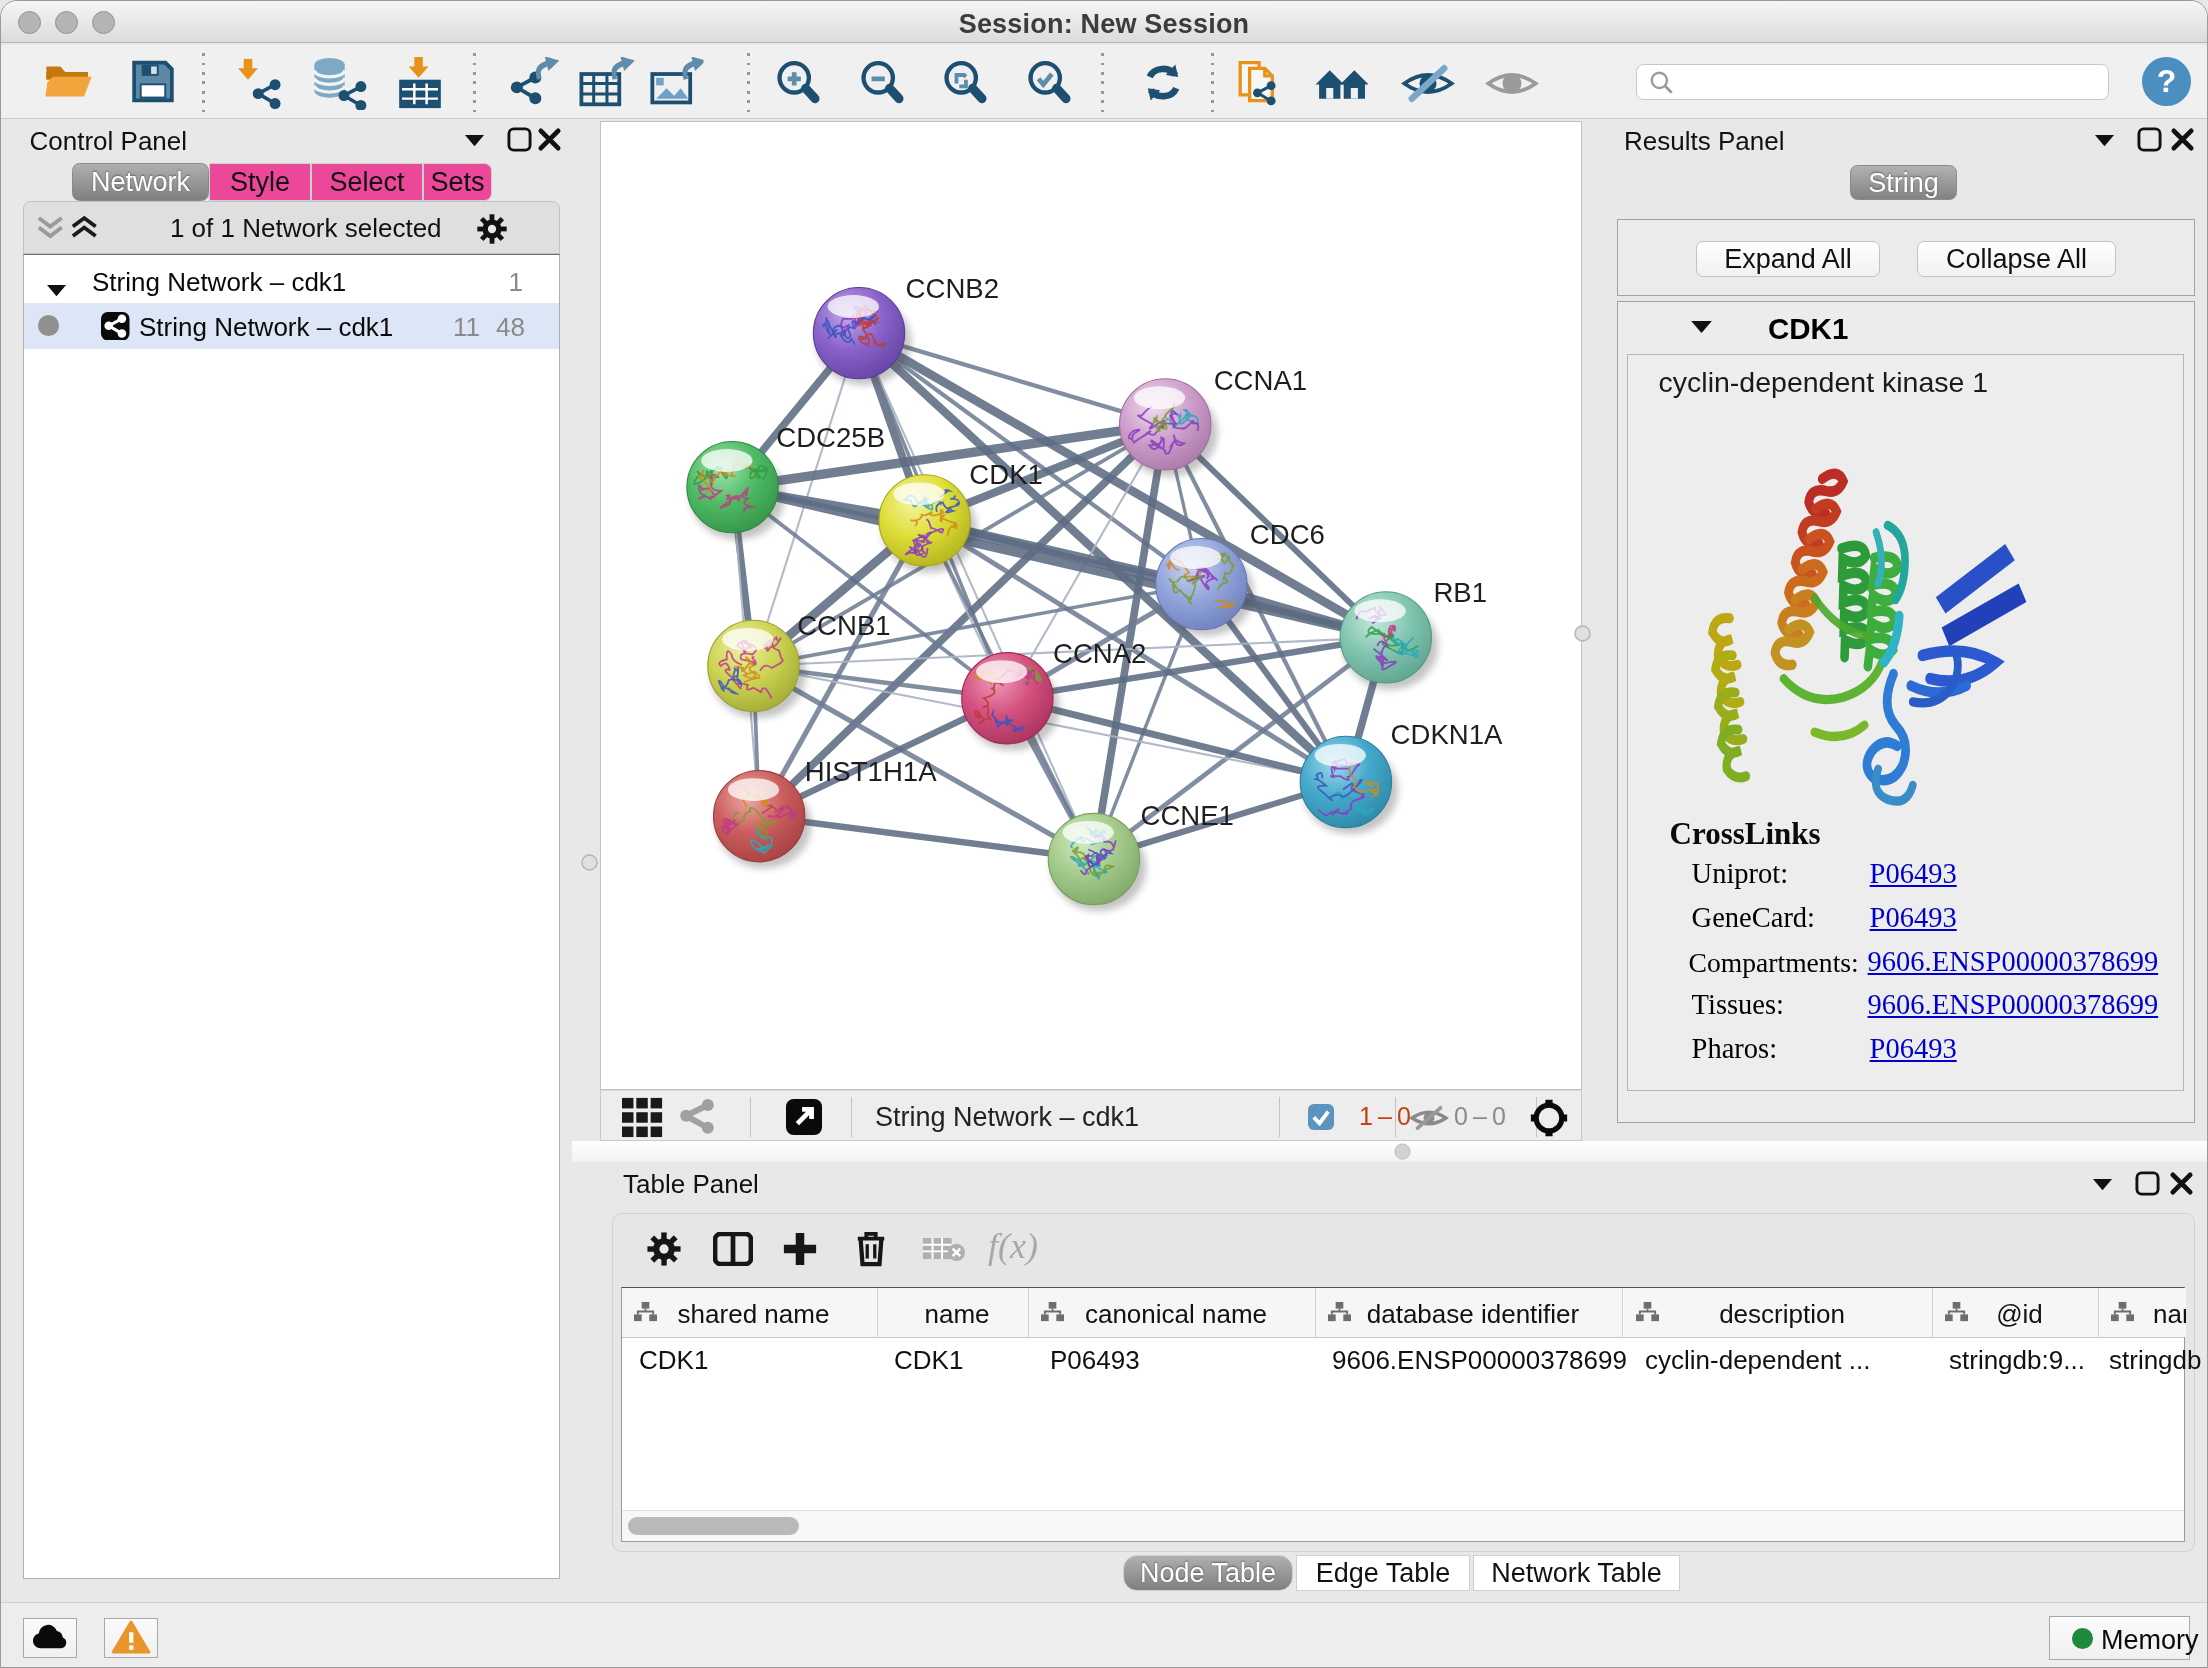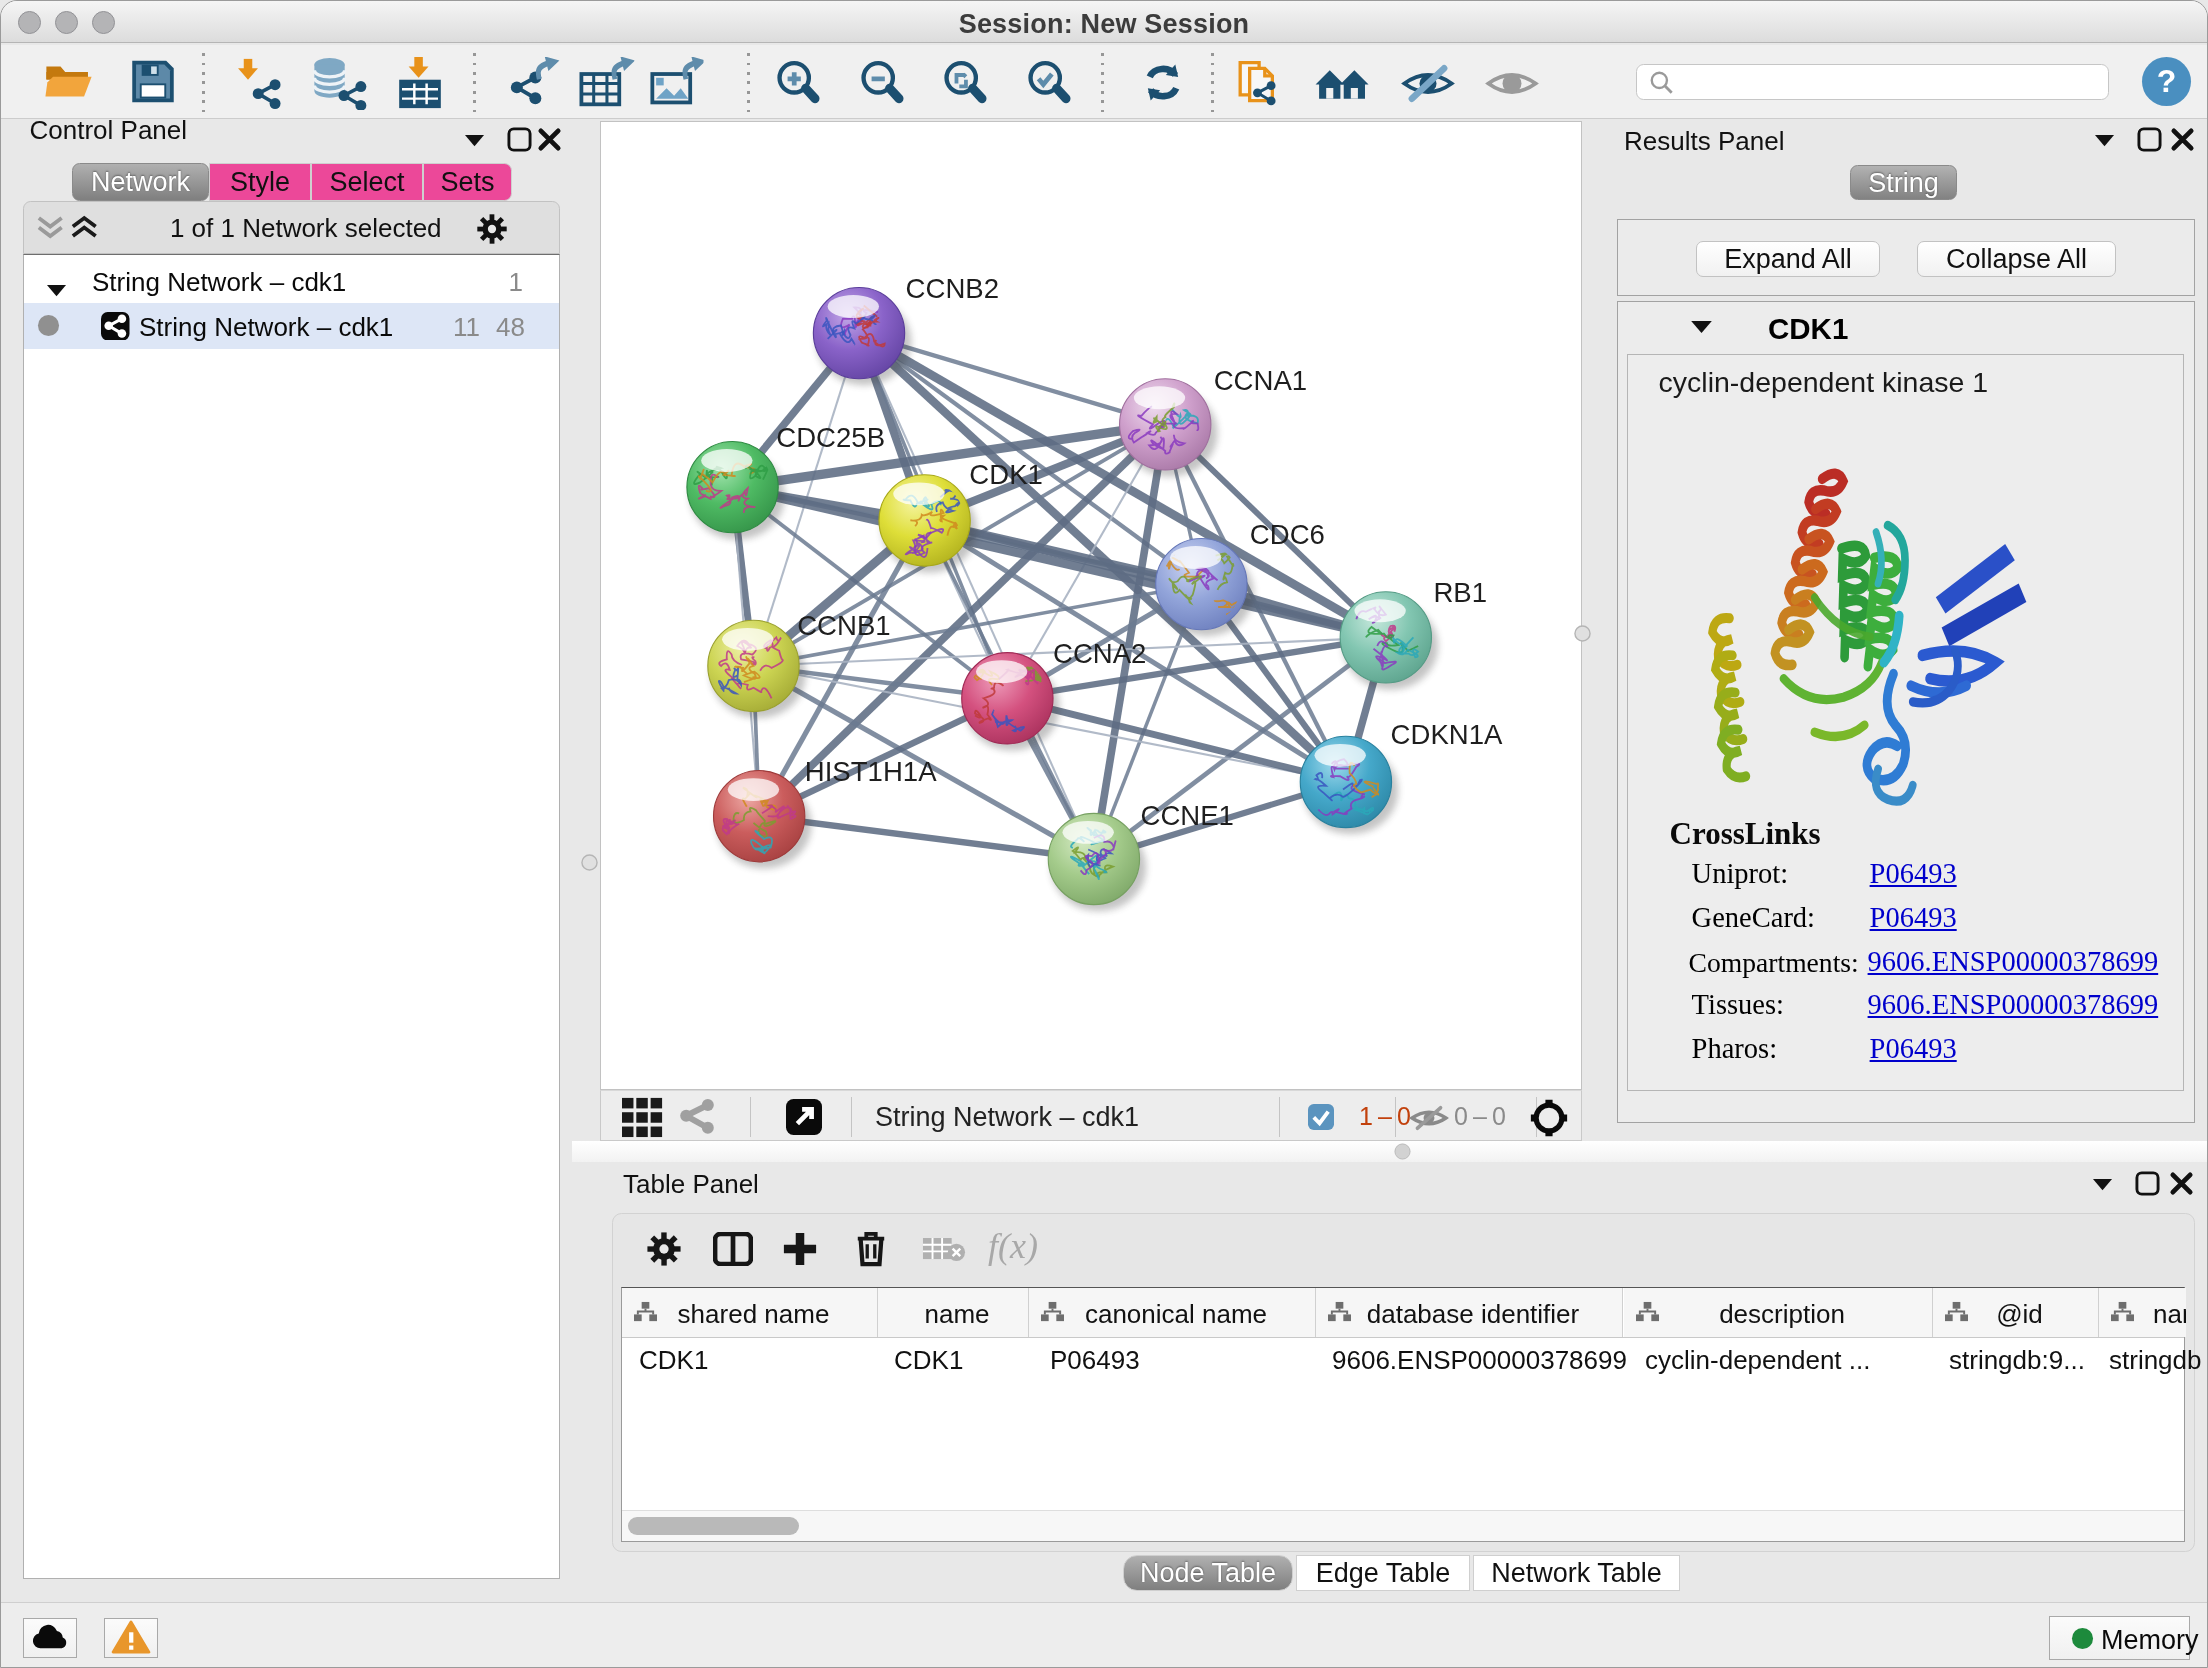--- a/index.html
+++ b/index.html
@@ -10,21 +10,21 @@
 .ticon { position:absolute; top:54px; transform:translateX(-50%); }
 .toolbar .ticon { top:12.4px; }
 .tsep { position:absolute; top:7.6px; height:59px; width:2.9px; background:repeating-linear-gradient(#969696 0 2.9px, transparent 2.9px 9.5px); }
 .search { position:absolute; left:1635px; top:19px; width:473px; height:36px; background:#fff; border:1.9px solid #c6c6c6; border-radius:7.6px; }
 .help { position:absolute; left:2141px; top:12.4px; width:49px; height:49px; border-radius:50%; background:#4a8fc0; color:#fff; font-size:32px; font-weight:bold; text-align:center; line-height:49px; }
 
 .ptitle { position:absolute; font-size:26px; color:#111; }
 .pico { position:absolute; }
 
 
-#cp-title { left:28.5px; top:114px; }
+#cp-title { left:28.5px; top:125px; }
 .tabs { position:absolute; display:flex; }
 .tab { height:38px; font-size:27px; color:#111; background:#ec4899; border:1px solid #cfcfcf; display:flex; align-items:center; justify-content:center; }
 .tab.sel { background:linear-gradient(#b0b0b0,#7f7f7f); color:#fff; border:1px solid #8a8a8a; border-radius:7.6px; text-shadow:0 -1px 1.9px rgba(0,0,0,0.4); }
 #cp-bar { position:absolute; left:22px; top:200px; width:537px; height:53px; background:#dfdfdf; border:1px solid #c2c2c2; border-radius:7.6px 7.6px 0 0; }
 #cp-list { position:absolute; left:22px; top:253px; width:537px; height:1325px; background:#fff; border-top:1.9px solid #6e6e6e; border-left:1px solid #b0b0b0; border-right:1px solid #b0b0b0; border-bottom:1px solid #b0b0b0; }
 .lrow { position:absolute; width:100%; height:46px; font-size:26px; color:#0a0a0a; }
 .num { position:absolute; color:#8a8a8a; }
 
 
 #netv { position:absolute; left:599px; top:120px; width:982px; height:969px; background:#fff; border:1px solid #c2c2c2; }
@@ -222,21 +222,21 @@
   <div class="pico" style="left:506px;top:126px"><svg width="25" height="25" viewBox="0 0 26 26">
         <rect x="2" y="2" width="22" height="22" rx="5" fill="none" stroke="#111" stroke-width="3"></rect>
       </svg></div>
   <div class="pico" style="left:536px;top:126px"><svg width="25" height="25" viewBox="0 0 26 26">
         <path d="M4,4 L22,22 M22,4 L4,22" stroke="#111" stroke-width="5" stroke-linecap="round"></path>
       </svg></div>
   <div class="tabs" style="left:71px;top:162px">
     <div class="tab sel" style="width:137px">Network</div>
     <div class="tab" style="width:102px">Style</div>
     <div class="tab" style="width:112px">Select</div>
-    <div class="tab" style="width:89px;border-radius:0 7.6px 7.6px 0">Sets</div>
+    <div class="tab" style="width:69px;border-radius:0 7.6px 7.6px 0">Sets</div>
   </div>
   <div id="cp-bar">
     <div class="pico" style="left:12.4px;top:13.3px"><svg width="28.5" height="27" viewBox="0 0 30 28">
           <g fill="none" stroke="#9a9a9a" stroke-width="4">
             <path d="M3,3 l12,9 12,-9"></path>
             <path d="M3,13 l12,9 12,-9"></path>
           </g>
         </svg></div>
     <div class="pico" style="left:46px;top:13.3px"><svg width="28.5" height="27" viewBox="0 0 30 28">
           <g fill="none" stroke="#1a1a1a" stroke-width="4">

